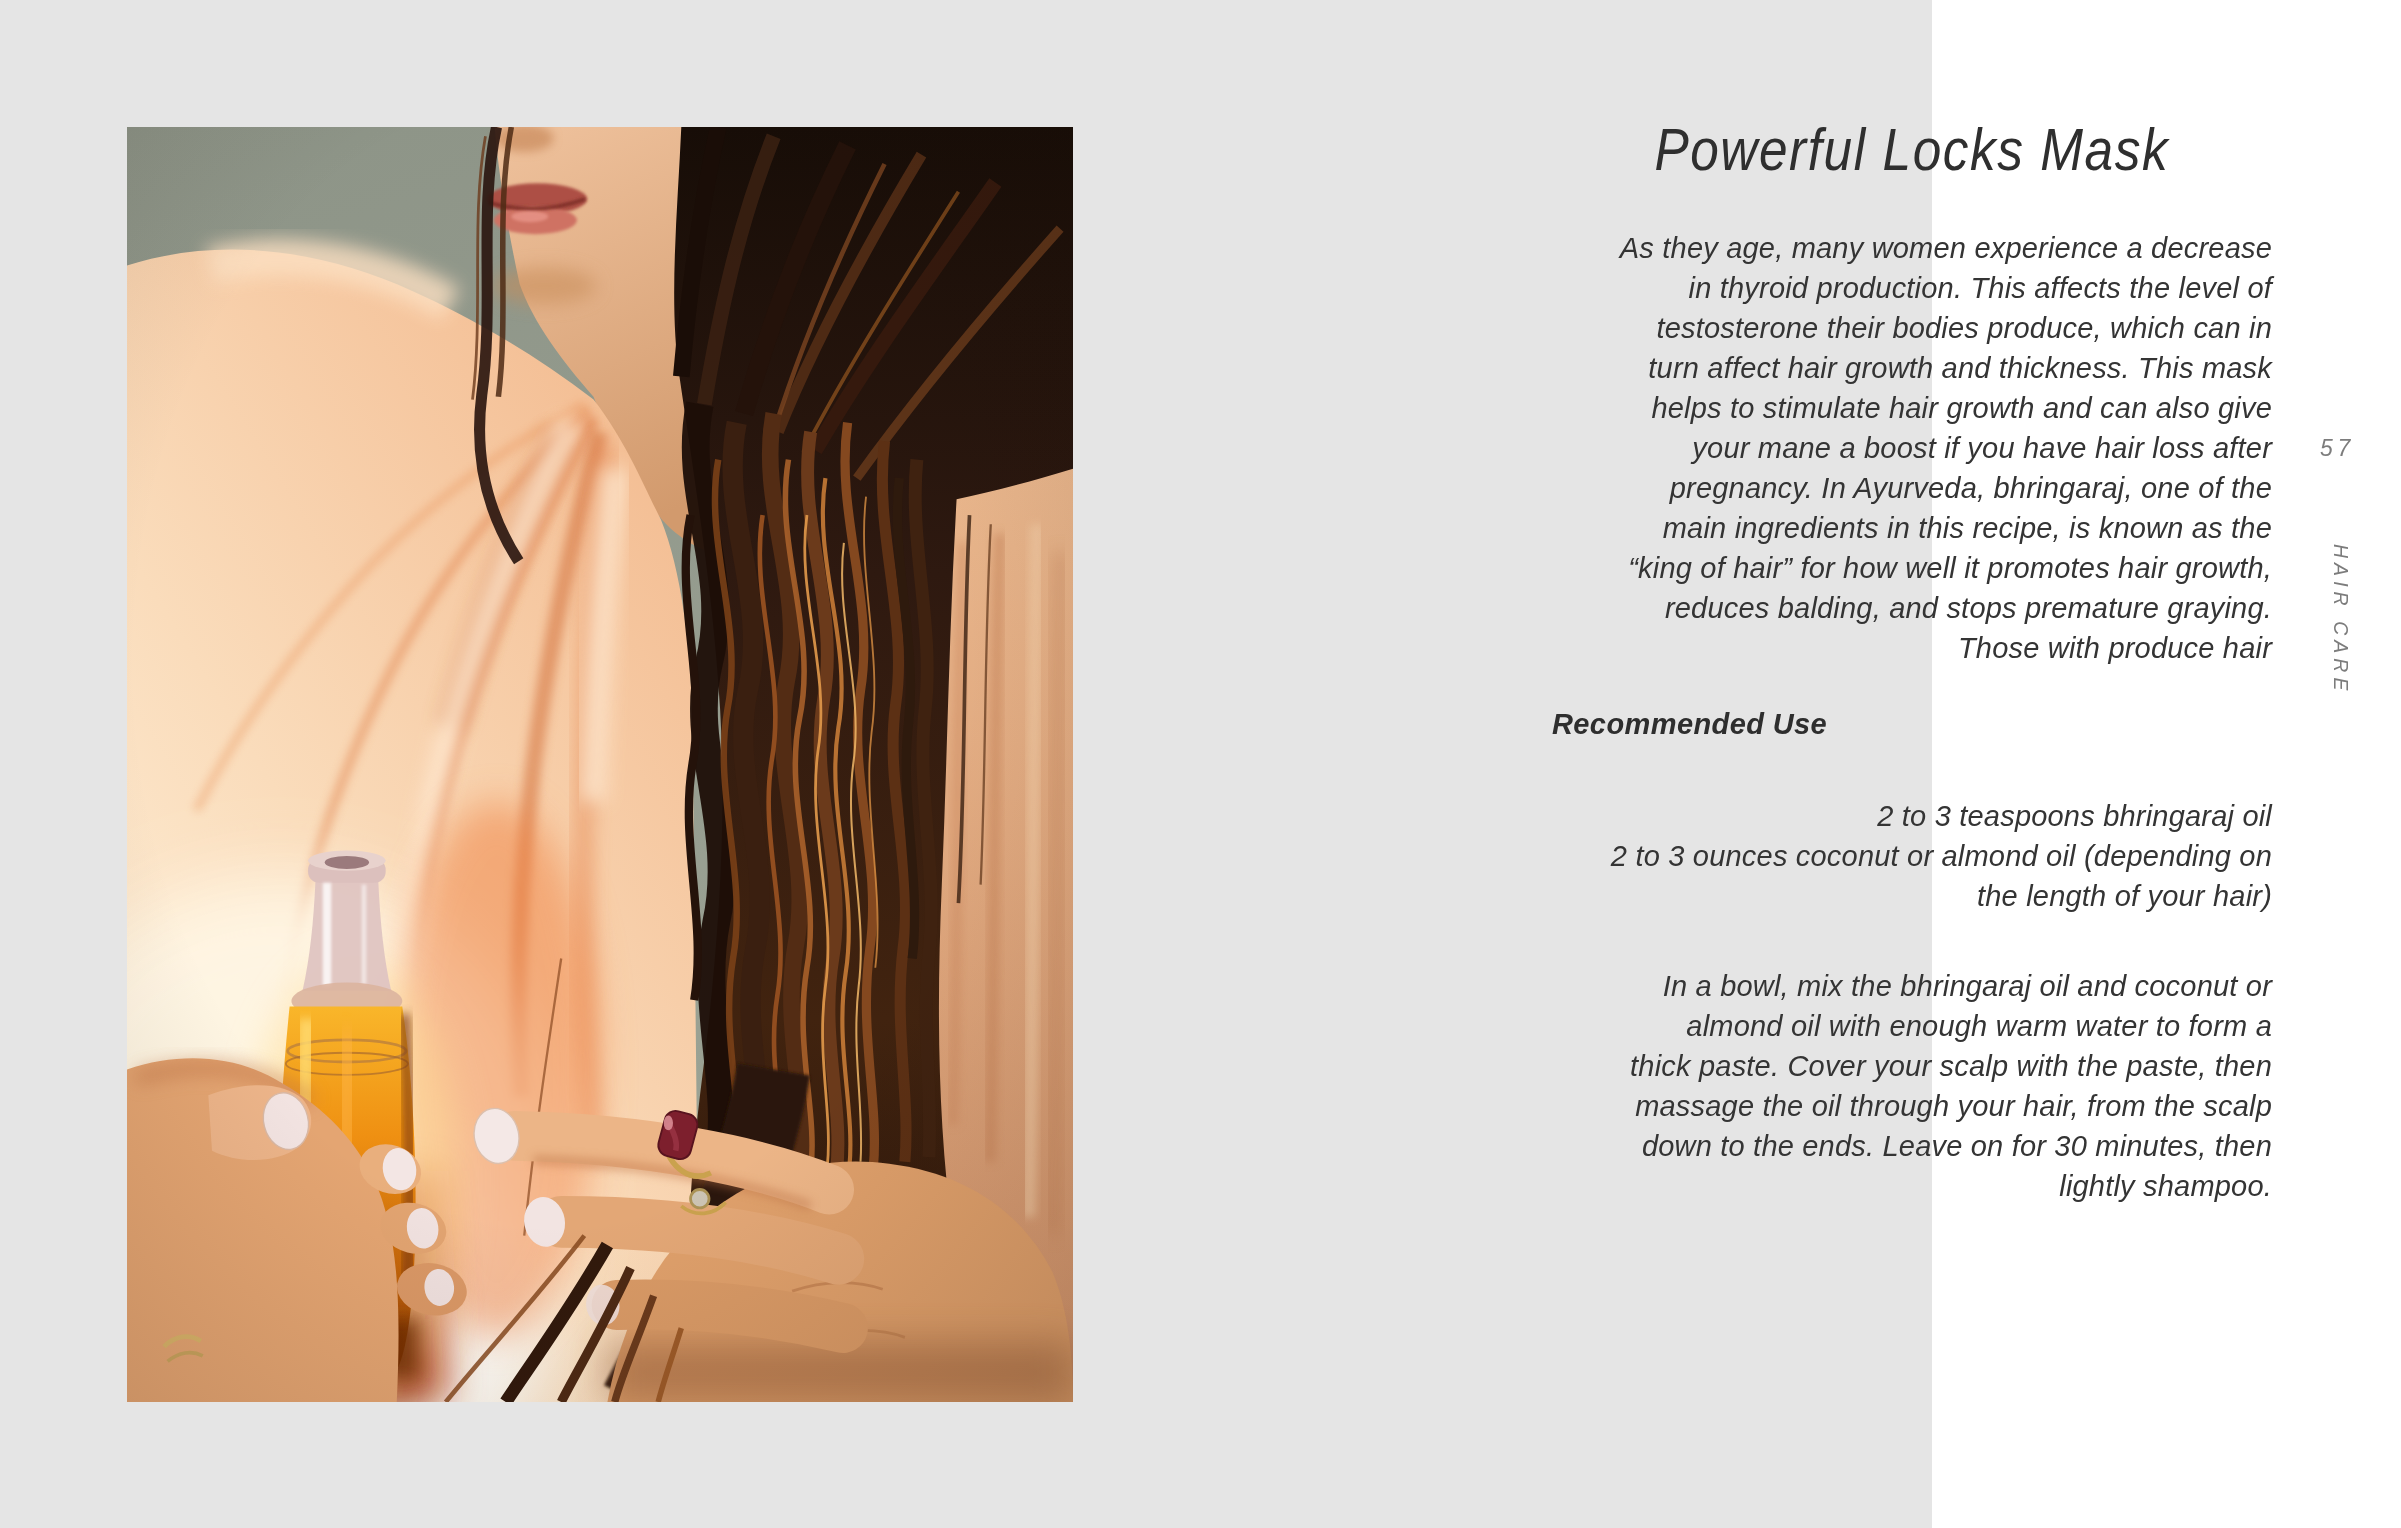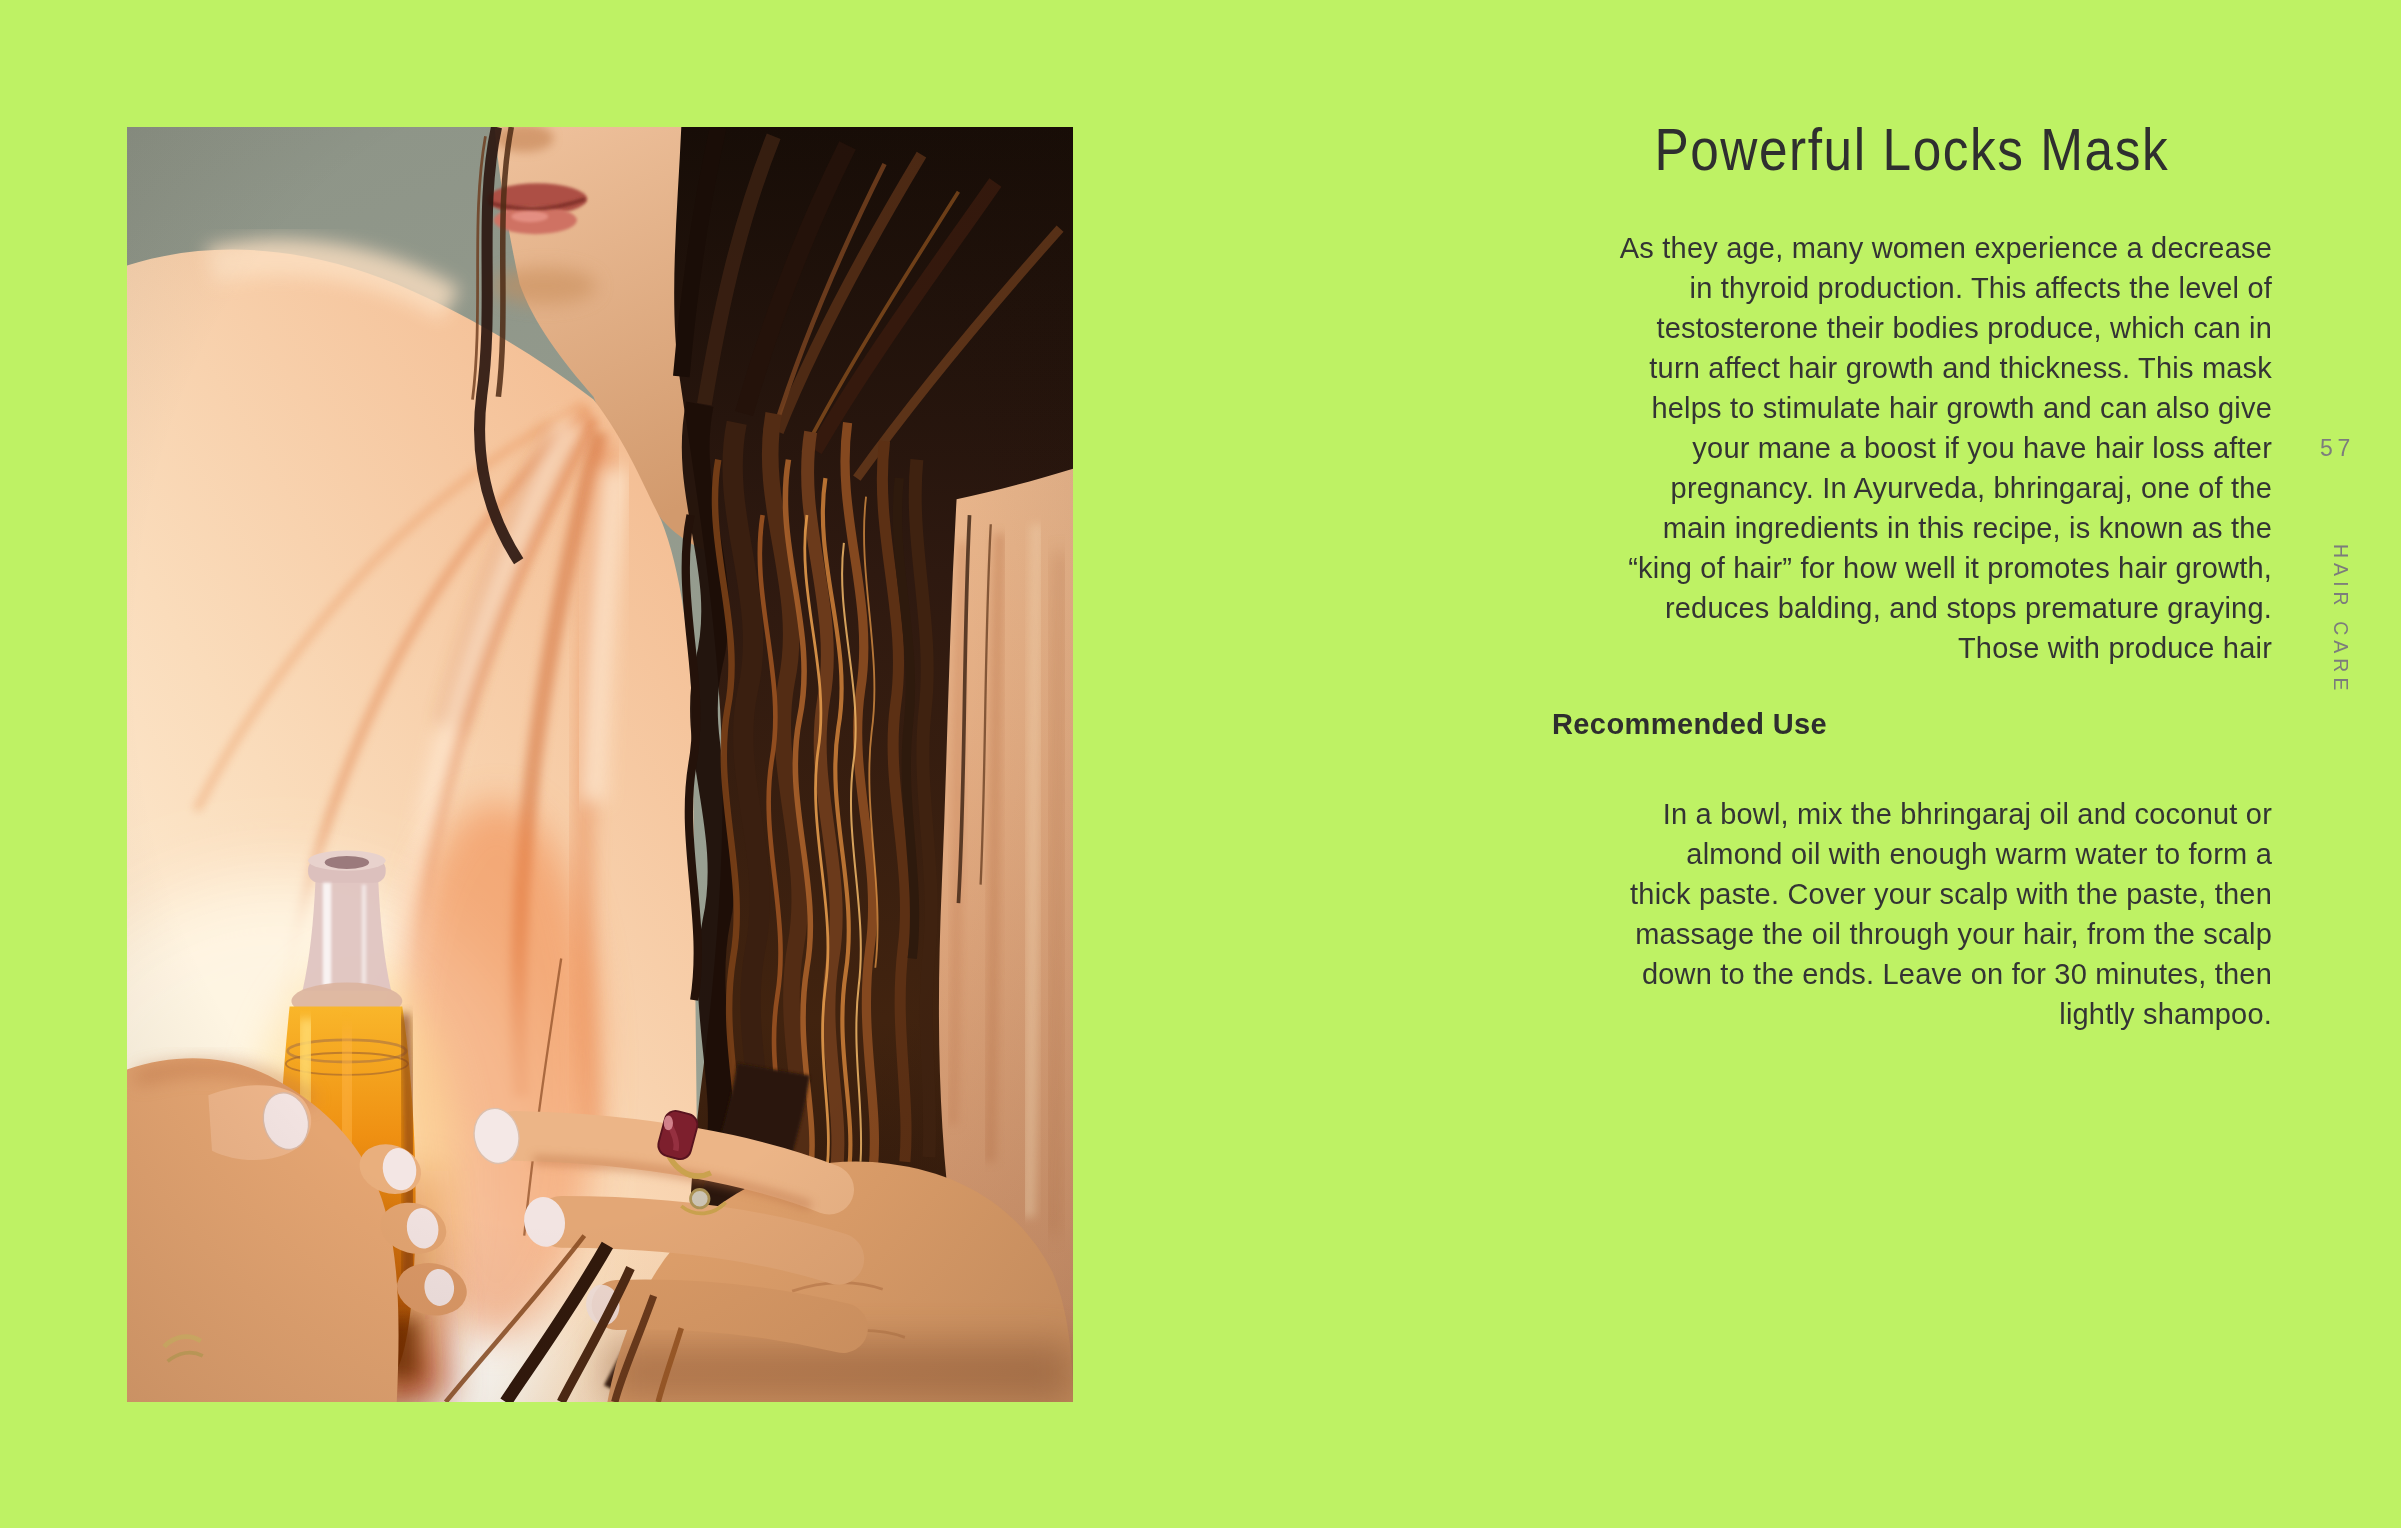--- a/index.html
+++ b/index.html
@@ -5,23 +5,24 @@
   * { margin: 0; padding: 0; box-sizing: border-box; }
   html, body { width: 2401px; height: 1529px; }
   body {
     background: #ffffff;
     font-family: "Liberation Sans", sans-serif;
     color: #343434;
     overflow: hidden;
   }
   #spread {
     position: relative;
-    width: 2401px;
+    width: 1932px;
     height: 1529px;
-    background: #bef264;
+    background: #e5e5e5;
+    font-style: italic;
   }
 
   
   .photo {
     position: absolute;
     left: 127px;
     top: 127px;
     width: 946px;
     height: 1275px;
     overflow: hidden;
@@ -312,20 +313,23 @@
 your mane a boost if you have hair loss after
 pregnancy. In Ayurveda, bhringaraj, one of the
 main ingredients in this recipe, is known as the
 “king of hair” for how well it promotes hair growth,
 reduces balding, and stops premature graying.</p>
 
     <p class="body-text">Those with produce hair</p>
 
     <h2 class="sec-label use">Recommended Use</h2>
 
+    <p class="body-text ingredients">2 to 3 teaspoons bhringaraj oil
+2 to 3 ounces coconut or almond oil (depending on
+     the length of your hair)</p>
 
     <p class="body-text instructions">In a bowl, mix the bhringaraj oil and coconut or
 almond oil with enough warm water to form a
 thick paste. Cover your scalp with the paste, then
 massage the oil through your hair, from the scalp
 down to the ends. Leave on for 30 minutes, then
 lightly shampoo.</p>
   </div>
 
   <div class="page-number">57</div>

